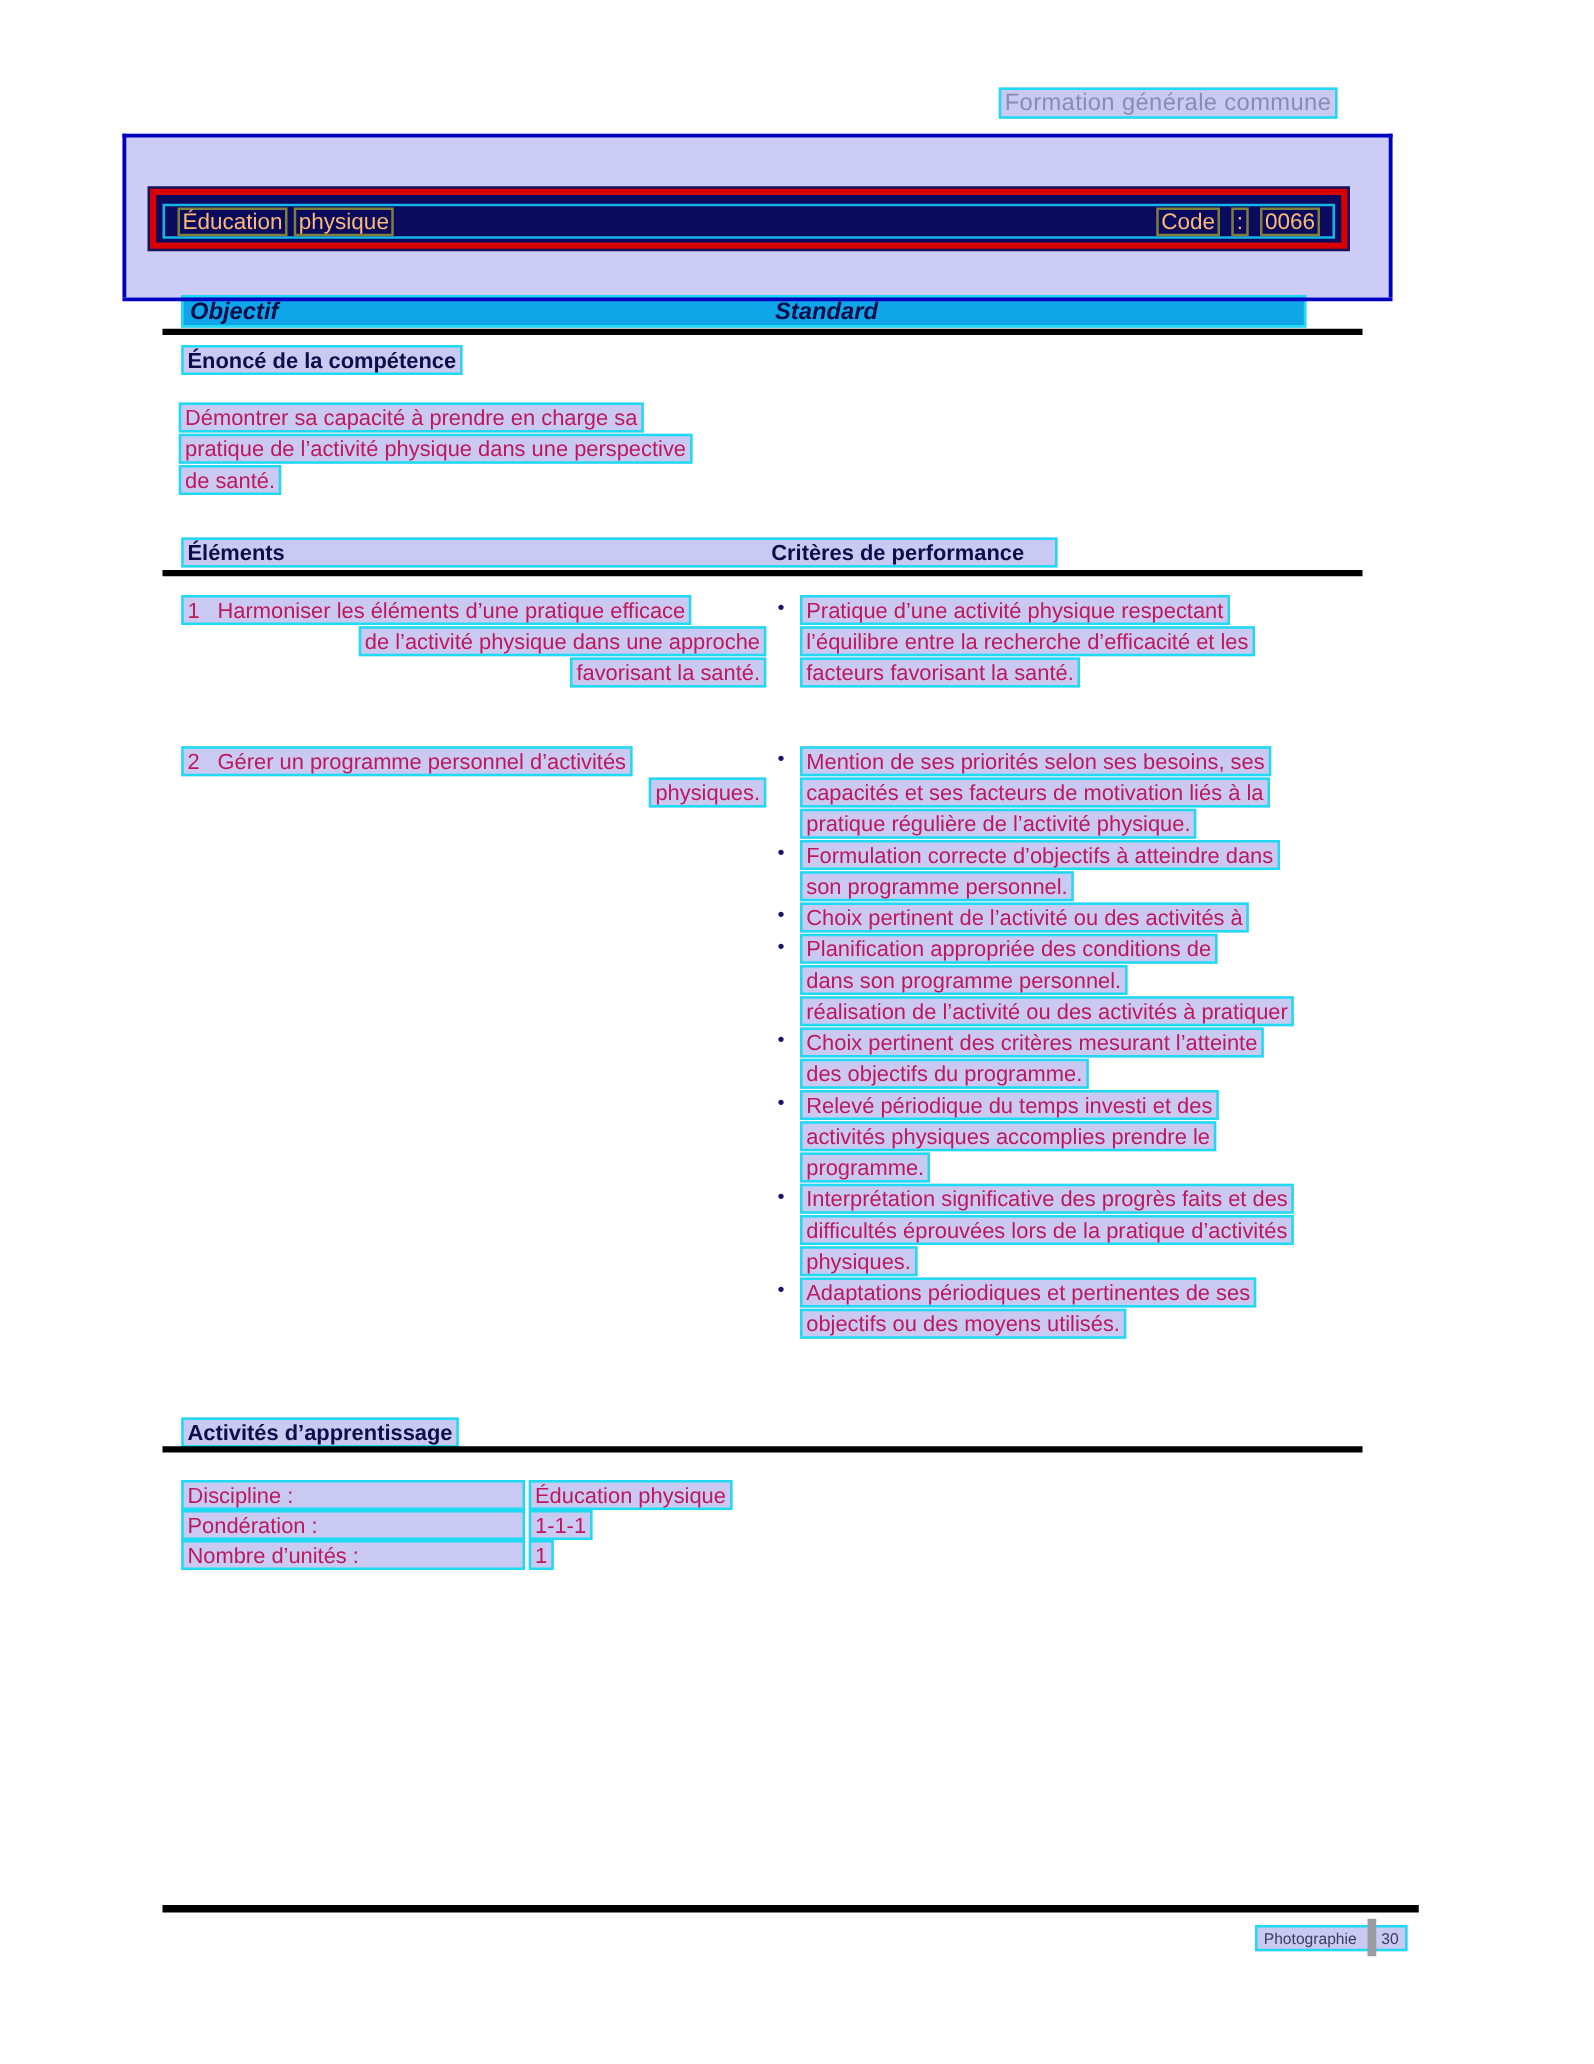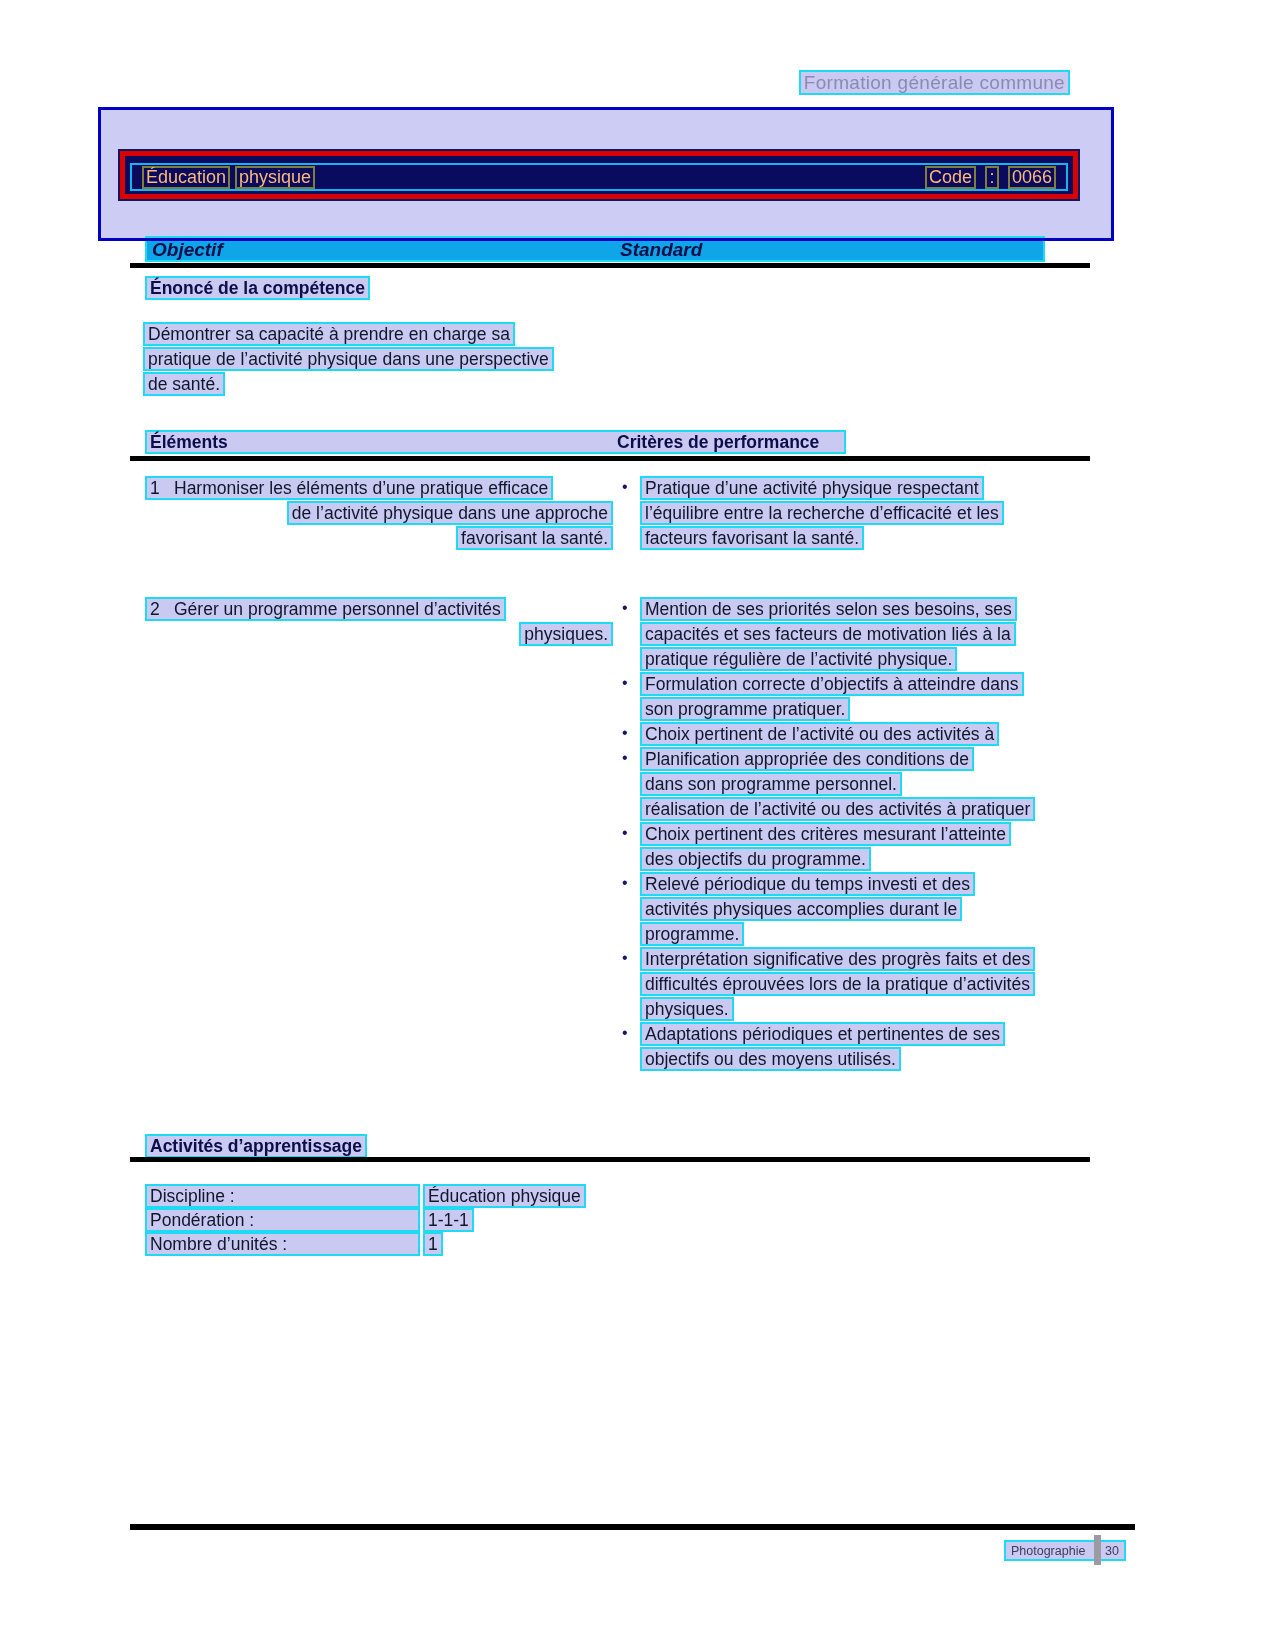--- a/index.html
+++ b/index.html
@@ -13,21 +13,21 @@
 
   
   .hl {
     display: inline-block;
     background: #c9c9f2;
     border: 2px solid #1edaf2;
     padding: 0 3px;
     font-size: 17.5px;
     line-height: 20px;
     white-space: nowrap;
-    color: #0f172a;
+    color: #be185d;
   }
   .tline { height: 25px; }
   .tline.cont { margin-left: 27px; text-align: right; }
   .head { font-weight: bold; color: #0d0d4a; }
 
   
   .eyebrow { right: 205px; top: 70px; }
   .eyebrow .hl { color: #8a8ab2; font-size: 19px; line-height: 21px; letter-spacing: .3px; }
 
   
@@ -191,21 +191,21 @@
         <div class="blines">
           <div class="tline"><span class="hl">Mention de ses priorités selon ses besoins, ses</span></div>
           <div class="tline"><span class="hl">capacités et ses facteurs de motivation liés à la</span></div>
           <div class="tline"><span class="hl">pratique régulière de l’activité physique.</span></div>
         </div>
       </div>
       <div class="bullet">
         <span class="dot">•</span>
         <div class="blines">
           <div class="tline"><span class="hl">Formulation correcte d’objectifs à atteindre dans</span></div>
-          <div class="tline"><span class="hl">son programme pratiquer.</span></div>
+          <div class="tline"><span class="hl">son programme personnel.</span></div>
         </div>
       </div>
       <div class="bullet">
         <span class="dot">•</span>
         <div class="blines">
           <div class="tline"><span class="hl">Choix pertinent de l’activité ou des activités à</span></div>
         </div>
       </div>
       <div class="bullet">
         <span class="dot">•</span>
@@ -219,21 +219,21 @@
         <span class="dot">•</span>
         <div class="blines">
           <div class="tline"><span class="hl">Choix pertinent des critères mesurant l’atteinte</span></div>
           <div class="tline"><span class="hl">des objectifs du programme.</span></div>
         </div>
       </div>
       <div class="bullet">
         <span class="dot">•</span>
         <div class="blines">
           <div class="tline"><span class="hl">Relevé périodique du temps investi et des</span></div>
-          <div class="tline"><span class="hl">activités physiques accomplies durant le</span></div>
+          <div class="tline"><span class="hl">activités physiques accomplies prendre le</span></div>
           <div class="tline"><span class="hl">programme.</span></div>
         </div>
       </div>
       <div class="bullet">
         <span class="dot">•</span>
         <div class="blines">
           <div class="tline"><span class="hl">Interprétation significative des progrès faits et des</span></div>
           <div class="tline"><span class="hl">difficultés éprouvées lors de la pratique d’activités</span></div>
           <div class="tline"><span class="hl">physiques.</span></div>
         </div>

